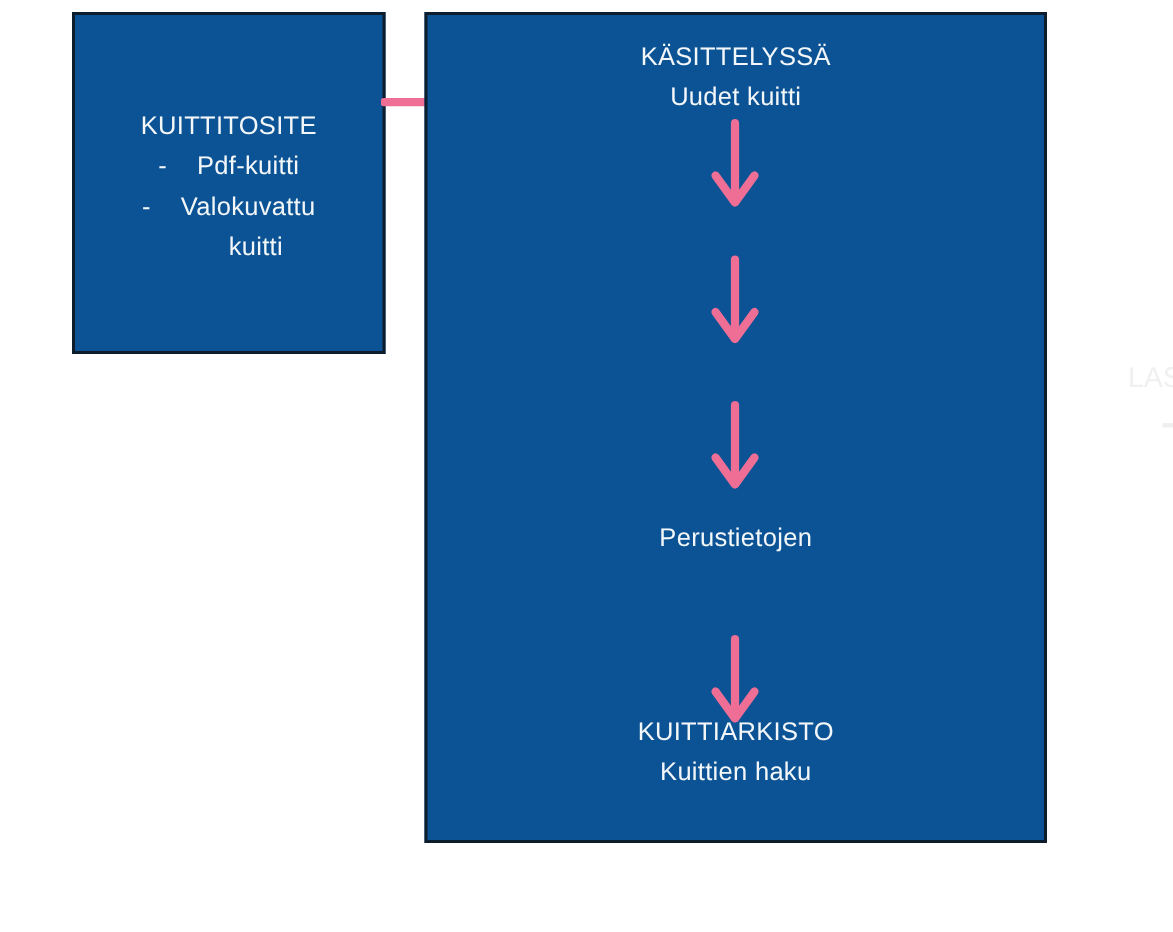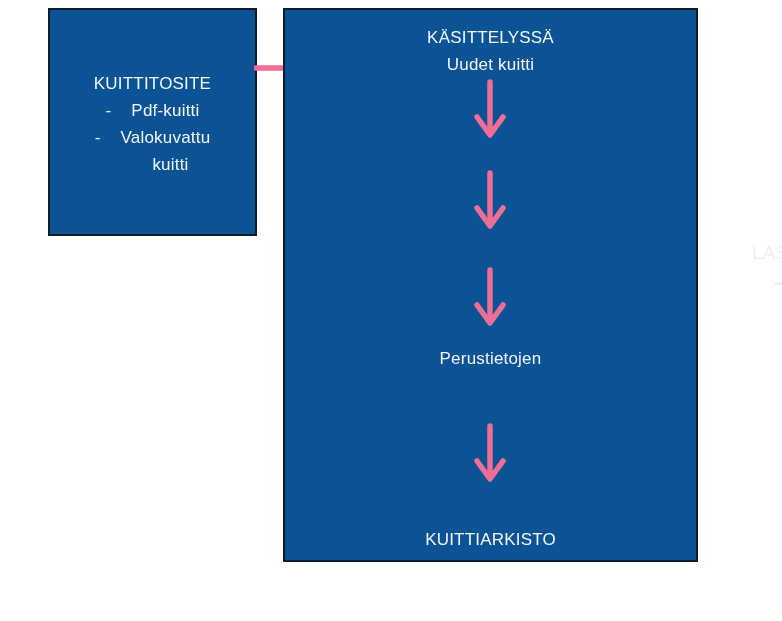--- a/index.html
+++ b/index.html
@@ -127,22 +127,23 @@
 
     <div class="step" style="top:335px">
       <div>Perustietojen</div>
     </div>
 
     <svg class="varrow" style="top:413px" viewBox="0 0 36 62">
       <line x1="18" y1="3" x2="18" y2="50" stroke="#ee6e96" stroke-width="5.5" stroke-linecap="round"></line>
       <polyline points="5,38 18,56 31,38" fill="none" stroke="#ee6e96" stroke-width="5.5" stroke-linecap="round" stroke-linejoin="round"></polyline>
     </svg>
 
-    <div class="step" style="top:516px">
+    <div class="step" style="top:464px">
       <div>KUITTIARKISTO</div>
+      <div>Kuittien haku</div>
     </div>
 
   </div>
 
   <div class="edge-fragment">LAS</div>
   <div class="edge-dash"></div>
 
 </div>
 
 </body></html>

